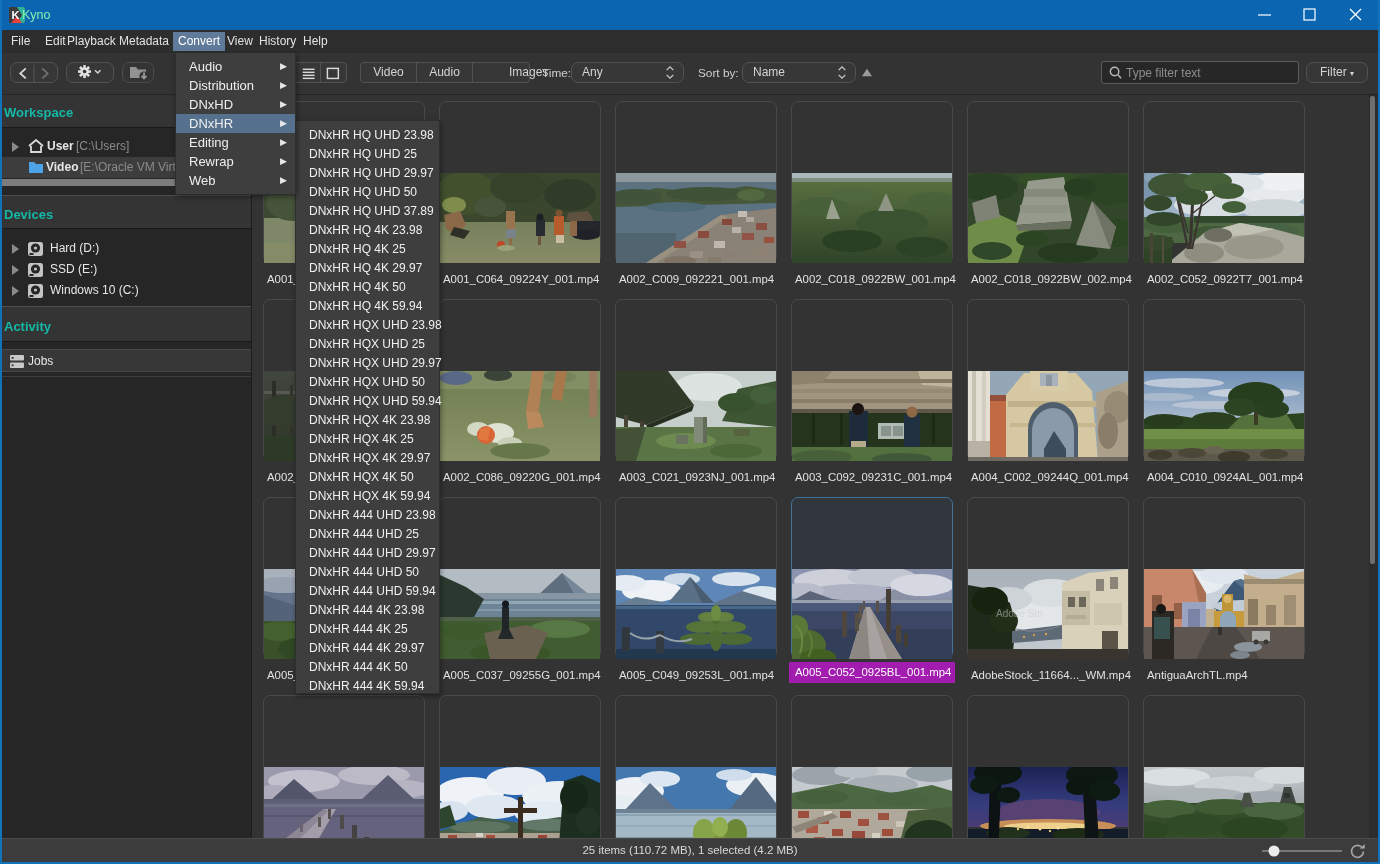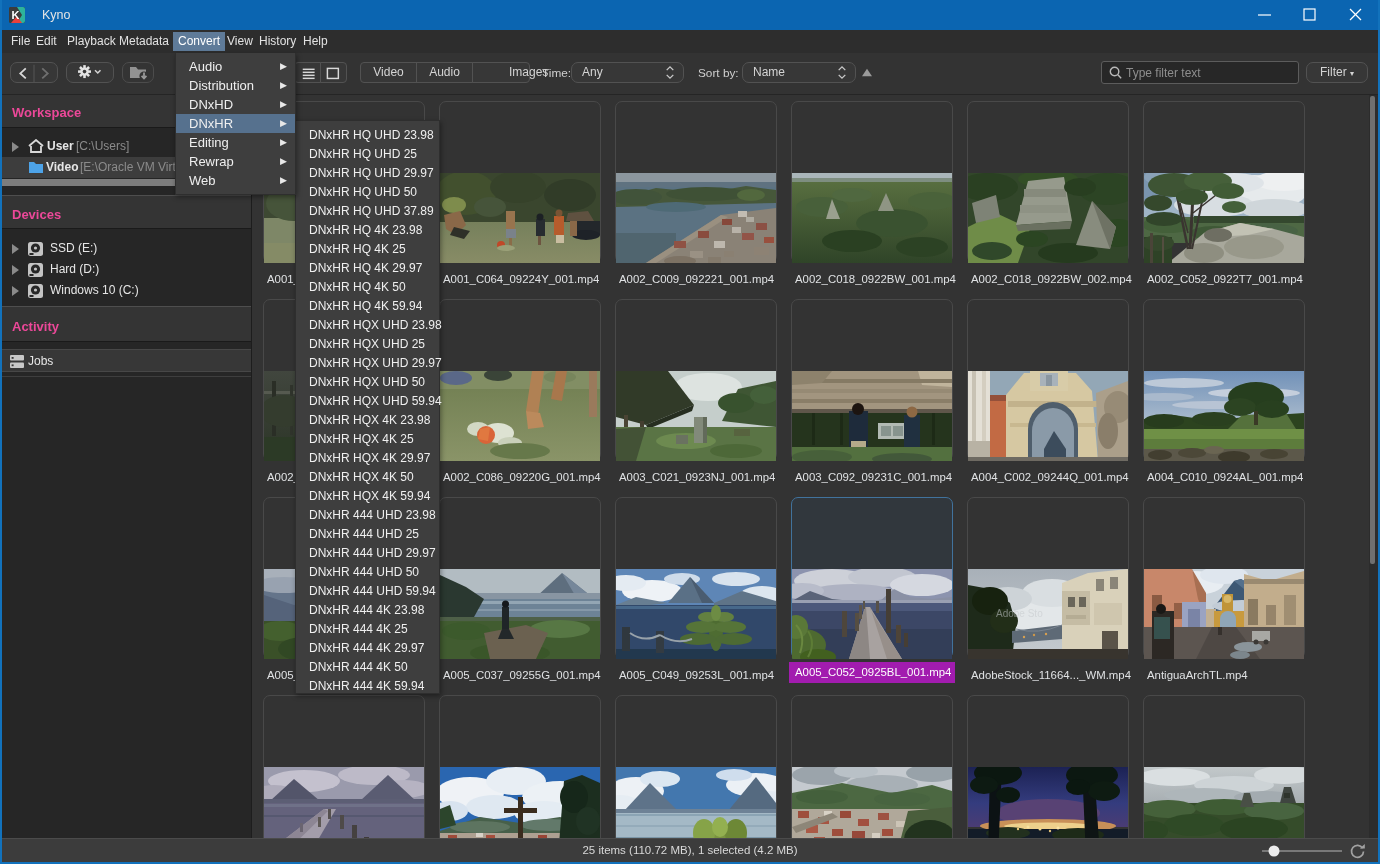--- a/index.html
+++ b/index.html
@@ -1,30 +1,30 @@
 <!DOCTYPE html>
 <html><head><meta charset="utf-8"><style>
 * {margin:0;padding:0;box-sizing:border-box;}
 html,body {width:1380px;height:864px;overflow:hidden;background:#333;font-family:"Liberation Sans",sans-serif;}
 .abs {position:absolute;}
 #win {position:relative;width:1380px;height:864px;background:#333;}
 #titlebar {position:absolute;left:0;top:0;width:1380px;height:30px;background:#0b65b1;}
-#title {position:absolute;left:42px;top:8px;color:#e5e5e5;font-size:12.5px;}
+#title {position:absolute;left:22px;top:8px;color:#86efac;font-size:12.5px;}
 #klogo {position:absolute;left:9px;top:7px;width:16px;height:16px;background:#3a3a3a;border-radius:2px;overflow:hidden;}
 #menubar {position:absolute;left:0;top:30px;width:1380px;height:23px;background:#2d2d2d;}
 .mbi {position:absolute;top:4px;color:#e2e2e2;font-size:12px;}
 .cvt {background:#5f7b99;color:#fff;padding:2px 5px;top:2px;height:19px;}
 #toolbar {position:absolute;left:0;top:53px;width:1380px;height:42px;background:#333;border-bottom:1px solid #252525;}
 .tbtn {position:absolute;top:9px;height:21px;background:#373737;border:1px solid #525252;border-radius:7px;color:#d4d4d4;font-size:12px;text-align:center;}
 .seg {border-radius:0;border-left:1px solid #525252;}
 .seg1 {border-radius:4px 0 0 4px;}
 .seg3 {border-radius:0 4px 4px 0;padding-left:36px;}
 .tlabel {position:absolute;top:13px;color:#cfcfcf;font-size:11.8px;}
 #sidebar {position:absolute;left:0;top:95px;width:252px;height:743px;background:#262626;border-right:1px solid #1d1d1d;}
-.shead {position:relative;background:#343434;height:33px;border-bottom:1px solid #1a1a1a;color:#ec4899;font-weight:bold;font-size:13px;line-height:36px;padding-left:12px;}
+.shead {position:relative;background:#343434;height:33px;border-bottom:1px solid #1a1a1a;color:#14b8a6;font-weight:bold;font-size:13px;line-height:36px;padding-left:4px;}
 .trow {position:relative;height:21px;color:#e6e6e6;font-size:12px;line-height:21px;}
 .tpath {color:#8b8b8b;}
 #bottombar {position:absolute;left:0;top:838px;width:1380px;height:24px;background:#3c3c3c;border-top:1px solid #4b4b4b;color:#d8d8d8;font-size:11.5px;text-align:center;line-height:23px;}
 .card {position:absolute;width:162px;height:162px;border:1px solid #494949;border-radius:7px;}
 .thumb {position:absolute;left:0px;top:35px;width:160px;height:90px;overflow:hidden;margin-top:36px;}
 .lab {position:absolute;color:#dfe1e3;font-size:11.4px;white-space:nowrap;}
 .lab.sel {background:#a21caf;color:#fdfdfd;padding:4px 6px 5px 6px;top:auto;font-size:11.4px;}
 #cmenu {position:absolute;left:175px;top:53px;width:121px;height:142px;background:#3e3e3e;border:1px solid #2e2e2e;border-top:none;box-shadow:1px 2px 5px rgba(0,0,0,0.4);padding-top:4px;z-index:30;box-sizing:border-box;}
 .mi {height:19px;line-height:19px;color:#efefef;font-size:13px;padding:0 8px 0 13px;display:flex;justify-content:space-between;}
 .mi .arr {font-size:9px;color:#e8e8e8;line-height:19px;}
@@ -48,21 +48,21 @@
   <svg class="abs" style="left:1255px;top:0" width="125" height="30" viewBox="0 0 125 30">
     <line x1="3" y1="15" x2="16" y2="15" stroke="#fff" stroke-width="1.2"></line>
     <rect x="49" y="9" width="11" height="11" fill="none" stroke="#fff" stroke-width="1.2"></rect>
     <line x1="95" y1="9" x2="106" y2="20" stroke="#fff" stroke-width="1.3"></line>
     <line x1="106" y1="9" x2="95" y2="20" stroke="#fff" stroke-width="1.3"></line>
   </svg>
 </div>
 
 <div id="menubar">
       <span class="mbi" style="left:11px">File</span>
-      <span class="mbi" style="left:36px">Edit</span>
+      <span class="mbi" style="left:45px">Edit</span>
       <span class="mbi" style="left:67px">Playback</span>
       <span class="mbi" style="left:119px">Metadata</span>
       <span class="mbi cvt" style="left:173px">Convert</span>
       <span class="mbi" style="left:227px">View</span>
       <span class="mbi" style="left:259px">History</span>
       <span class="mbi" style="left:303px">Help</span>
     </div>
 
 <div id="toolbar">
   <div class="tbtn" style="left:10px;width:48px"></div>
@@ -165,33 +165,33 @@
   <div class="trow">
     <svg class="abs" style="left:10px;top:5px" width="10" height="12" viewBox="0 0 10 12">
           <polygon points="2,1 9,6 2,11" fill="#8a8a8a"></polygon>
         </svg>
     <svg class="abs" style="left:27px;top:3px" width="17" height="16" viewBox="0 0 17 16">
       <rect x="1" y="1" width="15" height="14" rx="2.5" fill="#c4c4c4"></rect>
       <circle cx="8.5" cy="7" r="4.6" fill="#262626"></circle>
           <circle cx="8.5" cy="7" r="1.6" fill="#c4c4c4"></circle>
       <rect x="2.5" y="12" width="4" height="2" fill="#262626"></rect>
     </svg>
-    <span style="position:absolute;left:50px">SSD (E:)</span>
+    <span style="position:absolute;left:50px">Hard (D:)</span>
   </div>
   <div class="trow">
     <svg class="abs" style="left:10px;top:5px" width="10" height="12" viewBox="0 0 10 12">
           <polygon points="2,1 9,6 2,11" fill="#8a8a8a"></polygon>
         </svg>
     <svg class="abs" style="left:27px;top:3px" width="17" height="16" viewBox="0 0 17 16">
       <rect x="1" y="1" width="15" height="14" rx="2.5" fill="#c4c4c4"></rect>
       <circle cx="8.5" cy="7" r="4.6" fill="#262626"></circle>
           <circle cx="8.5" cy="7" r="1.6" fill="#c4c4c4"></circle>
       <rect x="2.5" y="12" width="4" height="2" fill="#262626"></rect>
     </svg>
-    <span style="position:absolute;left:50px">Hard (D:)</span>
+    <span style="position:absolute;left:50px">SSD (E:)</span>
   </div>
   <div class="trow">
     <svg class="abs" style="left:10px;top:5px" width="10" height="12" viewBox="0 0 10 12">
           <polygon points="2,1 9,6 2,11" fill="#8a8a8a"></polygon>
         </svg>
     <svg class="abs" style="left:27px;top:3px" width="17" height="16" viewBox="0 0 17 16">
       <rect x="1" y="1" width="15" height="14" rx="2.5" fill="#c4c4c4"></rect>
       <circle cx="8.5" cy="7" r="4.6" fill="#262626"></circle>
           <circle cx="8.5" cy="7" r="1.6" fill="#c4c4c4"></circle>
       <rect x="2.5" y="12" width="4" height="2" fill="#262626"></rect>

